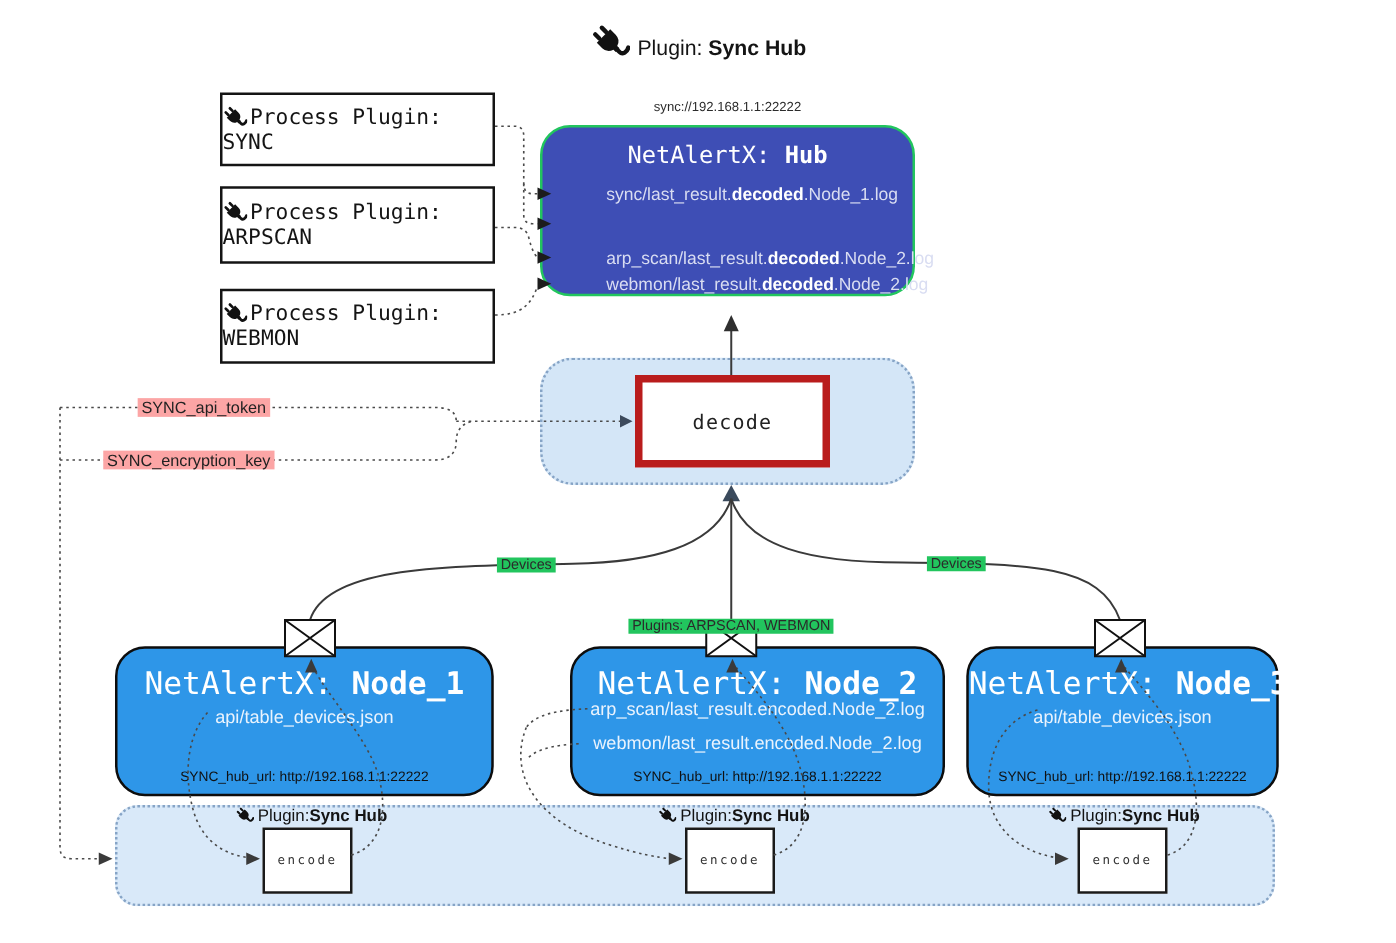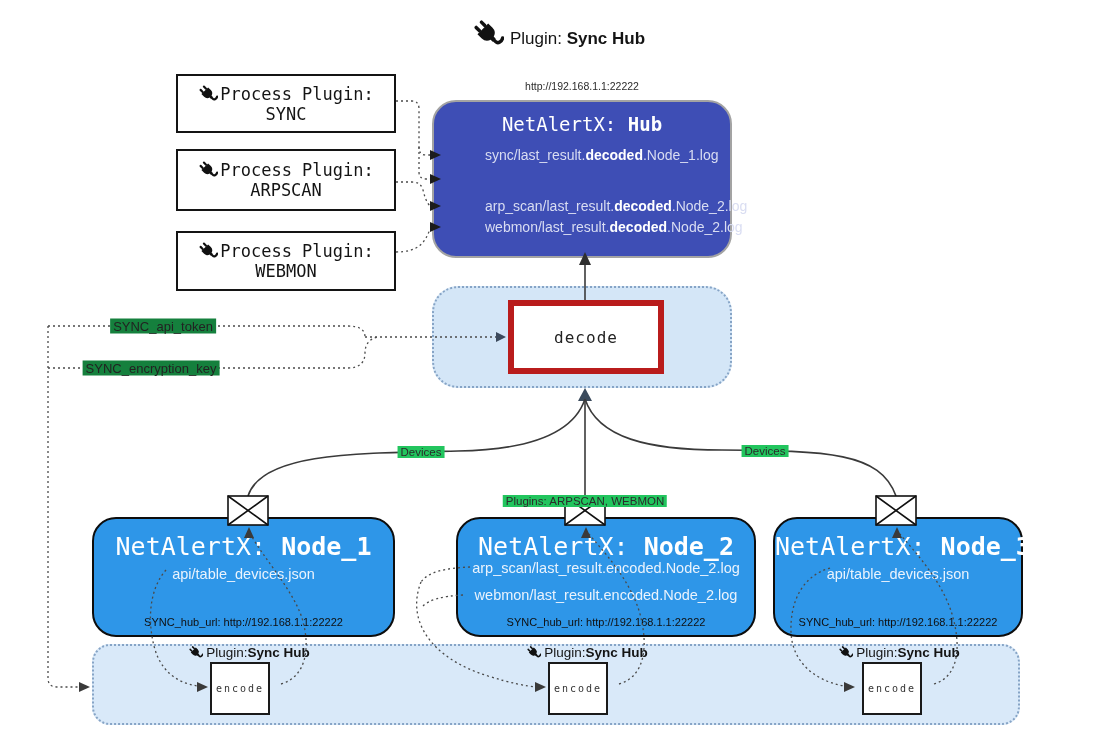--- a/index.html
+++ b/index.html
@@ -9,40 +9,40 @@
 
   .abs { position:absolute; }
 
   
   .diagram-title { left:0; top:18px; width:1117px; text-align:center; font-size:17px; color:#141414; z-index:6; }
   .diagram-title .plug-ico { width:32px; height:32px; vertical-align:-6px; margin-right:6px; }
   .bold { font-weight:700; }
 
   
   .hub-url { left:432px; top:80px; width:300px; text-align:center; font-size:10.5px; color:#2b2b2b; z-index:6; }
-  .hub-box { left:432px; top:100px; width:300px; height:158px; background:#3e4eb5; border:2px solid #a3a3a3;
+  .hub-box { left:432px; top:100px; width:300px; height:137px; background:#3e4eb5; border:2px solid #22c55e;
              border-radius:24px; z-index:2; }
   .hub-title { position:absolute; top:11px; left:0; width:100%; text-align:center;
                font-family:"DejaVu Sans Mono", monospace; font-size:19px; color:#ffffff; }
   .hub-line { position:absolute; left:7px; width:292px; height:20px; font-size:14px; color:#d9ddf2; white-space:nowrap;margin-left:44px; }
   .hub-line .bold { color:#ffffff; }
   .hl0 { top:45px; } .hl1 { top:69px; } .hl2 { top:96px; } .hl3 { top:117px; }
 
   
   .pp-box { left:176px; width:220px; background:#ffffff; border:2px solid #141414; z-index:2;
             font-family:"DejaVu Sans Mono", monospace; font-size:17px; color:#141414;
-            display:flex; flex-direction:column; align-items:center; justify-content:center; }
+            display:flex; flex-direction:column; justify-content:center; }
   .pp-box .row { display:flex; align-items:center; white-space:nowrap; }
   .pp-box .plug-ico { width:20px; height:20px; margin-right:2px; }
   .pp0 { top:74px;  height:59px; }
   .pp1 { top:149px; height:62px; }
   .pp2 { top:231px; height:60px; }
 
   
-  .line-label { background:#15803d; padding:0 3px; font-size:13px; color:#222; white-space:nowrap;
+  .line-label { background:#fca5a5; padding:0 3px; font-size:13px; color:#222; white-space:nowrap;
                 transform:translate(-50%,-50%); z-index:6; }
 
   
   .decode-wrap { left:432px; top:286px; width:300px; height:102px; background:#d4e6f7;
                  border:2px dotted #86a4c6; border-radius:26px; z-index:1; }
   .decode-box { left:508px; top:300px; width:156px; height:74px; background:#ffffff; border:6px solid #b91c1c;
                 z-index:2; font-family:"DejaVu Sans Mono", monospace; font-size:16px; color:#222;
                 display:flex; align-items:center; justify-content:center; letter-spacing:1px; }
 
   
@@ -60,21 +60,21 @@
   .nc-single { top:47px; }
   .nc-a { top:41px; } .nc-b { top:68px; }
   .node-url { position:absolute; bottom:7px; left:0; width:100%; text-align:center; font-size:11px; color:#101010; white-space:nowrap; }
 
   
   .band { left:92px; top:644px; width:928px; height:81px; background:#d9e9f9; border:2px dotted #86a4c6;
           border-radius:18px; z-index:1; }
   .band-label { transform:translateX(-50%); top:645px; display:flex; align-items:center; z-index:6;
                 font-size:13.5px; color:#141414; white-space:nowrap; }
   .band-label .plug-ico { width:15px; height:15px; margin-right:3px; }
-  .encode-box { top:662px; width:60px; height:53px; background:#ffffff; border:2px solid #1a1a1a; z-index:2;
+  .encode-box { top:662px; width:72px; height:53px; background:#ffffff; border:2px solid #1a1a1a; z-index:2;
                 font-family:"DejaVu Sans Mono", monospace; font-size:10px; letter-spacing:2px; color:#333;
                 display:flex; align-items:center; justify-content:center; }
   .enc1 { left:210px; } .enc2 { left:548px; } .enc3 { left:862px; }
   .bl1 { left:249px; } .bl2 { left:587px; } .bl3 { left:899px; }
 
   
   #overlay { position:absolute; left:0; top:0; width:1117px; height:754px; z-index:5; pointer-events:none; }
   .solid { fill:none; stroke:#3a3a3a; stroke-width:1.6; }
   .dotted { fill:none; stroke:#4a4a4a; stroke-width:1.3; stroke-dasharray:2 3; }
   .env { fill:#ffffff; stroke:#111111; stroke-width:1.6; }
@@ -94,21 +94,21 @@
       </g>
     </symbol>
   </svg>
 
   <div class="abs diagram-title">
     <svg class="plug-ico">
         <use href="#plug"></use>
       </svg><span>Plugin: </span><span class="bold">Sync Hub</span>
   </div>
 
-  <div class="abs hub-url">http://192.168.1.1:22222</div>
+  <div class="abs hub-url">sync://192.168.1.1:22222</div>
 
   <div class="abs hub-box">
     <div class="hub-title"><span>NetAlertX: </span><span class="bold">Hub</span></div>
     <div class="hub-line hl0"><span>sync/last_result.</span><span class="bold">decoded</span><span>.Node_1.log</span></div>
     <div class="hub-line hl2"><span>arp_scan/last_result.</span><span class="bold">decoded</span><span>.Node_2.log</span></div>
     <div class="hub-line hl3"><span>webmon/last_result.</span><span class="bold">decoded</span><span>.Node_2.log</span></div>
   </div>
 
   <div class="abs pp-box pp0">
     <div class="row">

